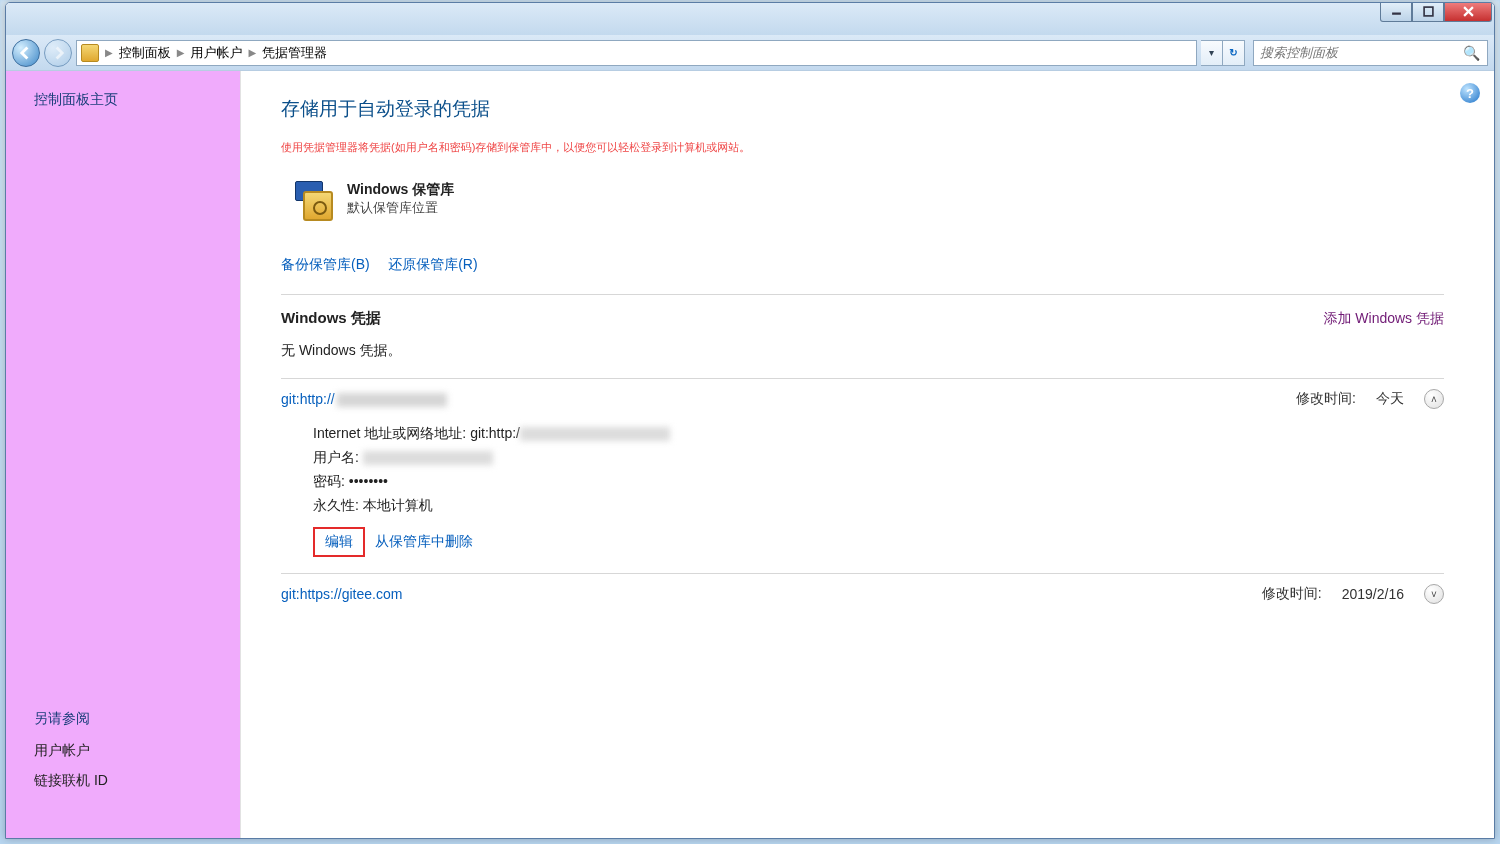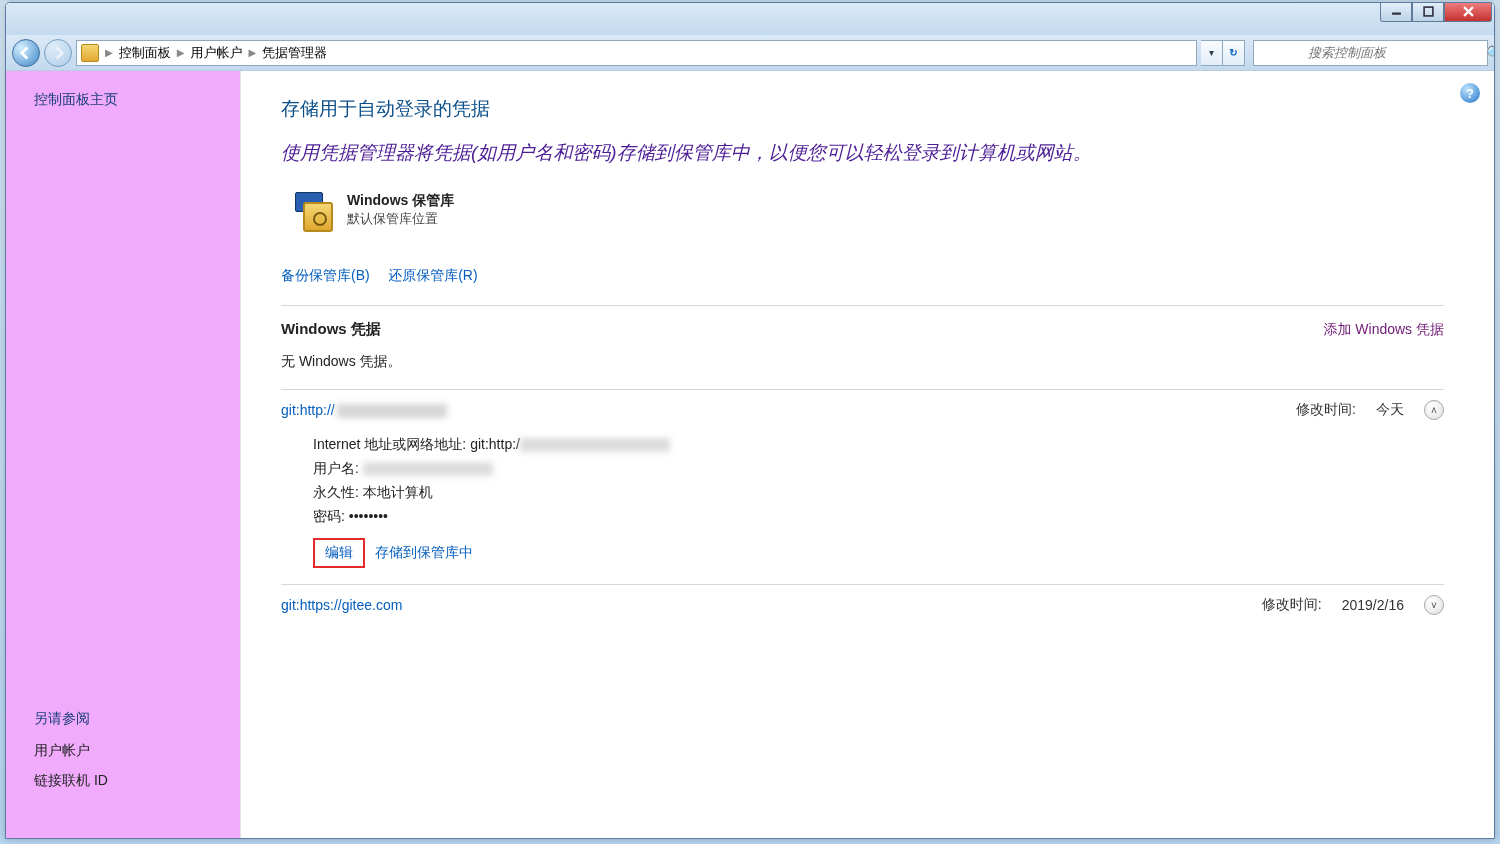--- a/index.html
+++ b/index.html
@@ -34,35 +34,35 @@
 .navbtn { width:28px; height:28px; border-radius:50%; background: radial-gradient(circle at 30% 30%, #d4eefe, #3d87c7); border:1px solid #3d6e9e; display:flex; align-items:center; justify-content:center; color:#fff; }
 .navbtn.fwd { opacity:.6; }
 .navbtn.fwd { background: radial-gradient(circle at 30% 30%, #e6f2fc, #a0c4e4); }
 .address { flex:1; height:26px; background:#fff; border:1px solid #8fa8c0; display:flex; align-items:center; padding:0 4px; font-size:13px; gap:6px; }
 .address .folder-ico { width:18px; height:18px; background: linear-gradient(#f4d774,#e0a830); border:1px solid #b78a20; border-radius:2px; }
 .address .crumb { color:#000; }
 .address .sep { color:#888; font-size:10px; }
 .addr-btns { display:flex; }
 .addr-btn { width:22px; height:26px; border:1px solid #8fa8c0; border-left:none; background: linear-gradient(#f8fbfe,#e3eef8); display:flex; align-items:center; justify-content:center; font-size:10px; color:#345; }
 .search { width:235px; height:26px; margin-left:4px; border:1px solid #8fa8c0; background:#fff; display:flex; align-items:center; padding:0 6px; justify-content:space-between; }
-.search input { border:none; outline:none; font-size:13px; width:190px; font-style:italic; color:#888; font-family:inherit;margin-left:48px; }
+.search input { border:none; outline:none; font-size:13px; width:190px; font-style:italic; color:#888; font-family:inherit; }
 .search .mag { color:#3d6e9e; font-size:14px; }
 
 
 .content { flex:1; display:flex; background:#fff; position:relative; overflow:hidden; }
 .sidebar { width:235px; border-right:1px solid #e2e2e2; background:#f0abfc; padding: 20px 0 0 28px; display:flex; flex-direction:column; font-size:14px; color:#222; }
 .sidebar .home { color:#1a3e7a; margin-bottom:auto; }
 .sidebar .footer { padding-bottom: 36px; }
 .sidebar .footer .hdr { color:#1a3e7a; margin-bottom:14px; }
 .sidebar .footer .lnk { color:#222; margin-bottom:12px; }
 
 .main { flex:1; padding: 25px 50px 20px 40px; overflow:auto; position:relative; }
 .help-ico { position:absolute; right:14px; top:12px; width:20px; height:20px; border-radius:50%; background: radial-gradient(circle at 35% 30%, #bfe4ff, #1e73c8); color:#fff; font-size:13px; font-weight:bold; display:flex; align-items:center; justify-content:center; }
 h1 { color:#0b4f8a; font-size:19px; font-weight:400; margin-bottom:18px; }
-.desc { font-size:19px; color:#4c1d95; margin-bottom:26px;font-style:italic; }
+.desc { font-size:11px; color:#ef4444; margin-bottom:26px; }
 
 .vault { display:flex; align-items:flex-start; gap:8px; margin-bottom:30px; margin-left:14px; }
 .vault-ico { width:44px; height:44px; position:relative; }
 .vault-ico .safe { position:absolute; left:8px; top:10px; width:30px; height:30px; background: linear-gradient(#f4d774,#e0a830); border:2px solid #b78a20; border-radius:3px; }
 .vault-ico .safe::after { content:""; position:absolute; left:8px; top:8px; width:10px; height:10px; border:2px solid #7a5a10; border-radius:50%; }
 .vault-ico .mon { position:absolute; left:0; top:0; width:28px; height:20px; background:#2a5eb0; border:1px solid #12356a; border-radius:2px; }
 .vault-txt .t1 { font-size:14px; font-weight:bold; color:#222; }
 .vault-txt .t2 { font-size:13px; color:#444; }
 
 .vault-links { margin-bottom:20px; }
@@ -207,30 +207,30 @@
         <div class="cred-details">
           <div class="row">
             <span class="lbl">Internet 地址或网络地址:</span>
             <span>git:http:/</span><span class="blurred b2"></span>
           </div>
           <div class="row">
             <span class="lbl">用户名</span><span>:</span>
             <span class="blurred"></span>
           </div>
           <div class="row">
+            <span class="lbl">密码:</span>
+            <span>••••••••</span>
+          </div>
+          <div class="row">
             <span class="lbl">永久性:</span>
             <span>本地计算机</span>
           </div>
-          <div class="row">
-            <span class="lbl">密码:</span>
-            <span>••••••••</span>
-          </div>
           <div class="cred-actions">
             <span class="edit link">编辑</span>
-            <span class="del link">存储到保管库中</span>
+            <span class="del link">从保管库中删除</span>
           </div>
         </div>
 
         <div class="hr"></div>
 
         <div class="cred-row">
           <span class="name">git:https://gitee.com</span>
           <span class="meta">
             <span>修改时间:</span>
             <span>2019/2/16</span>

